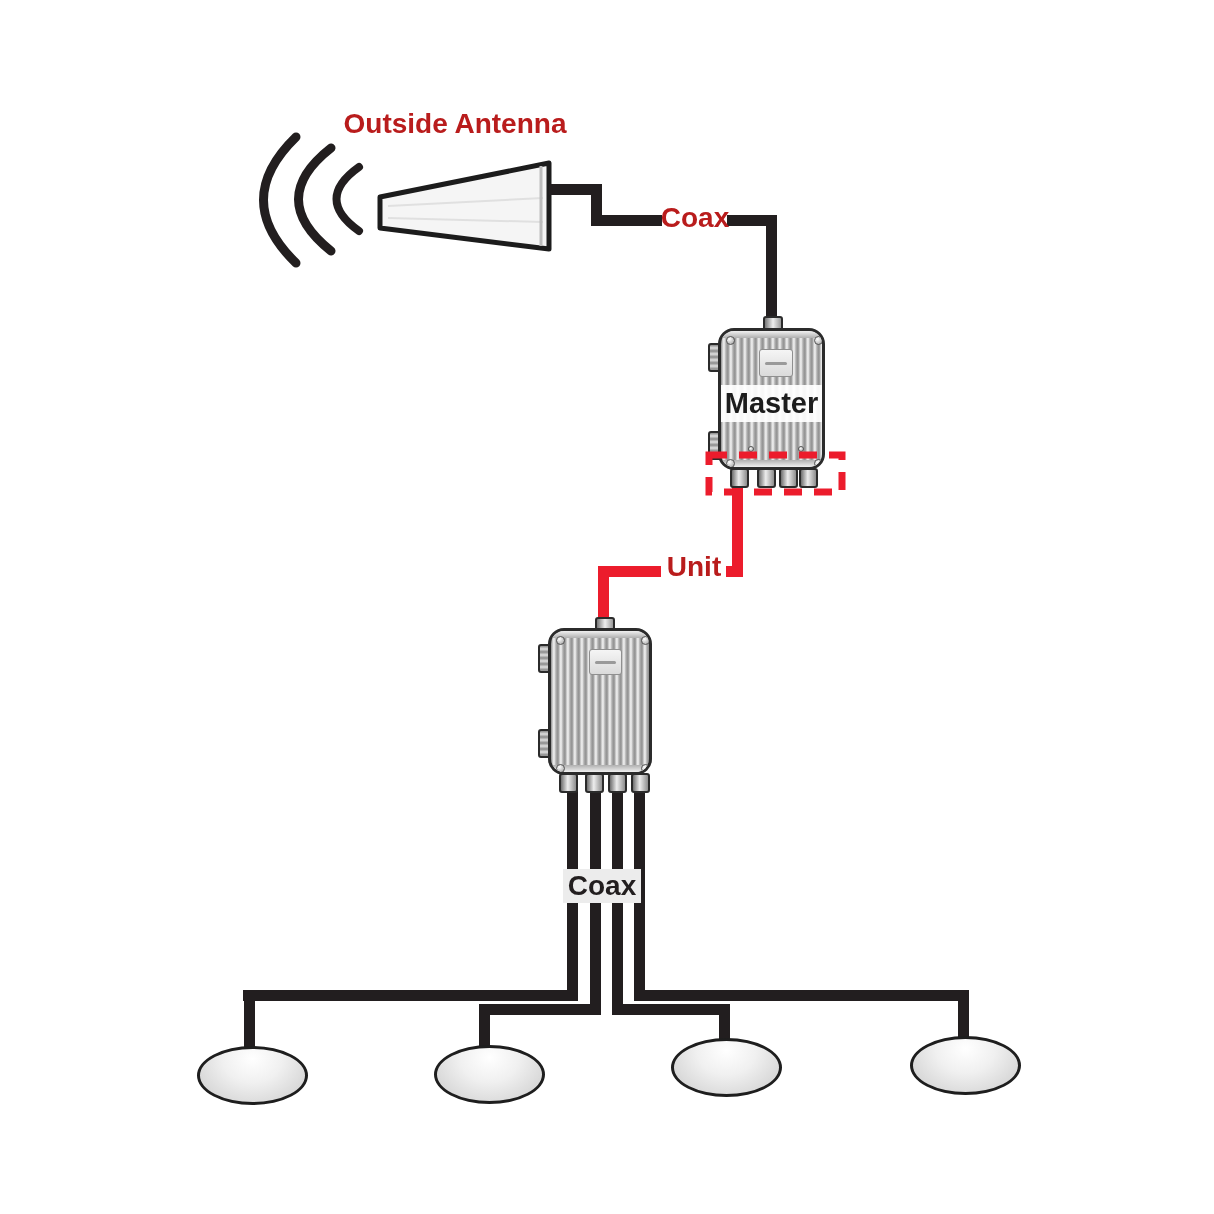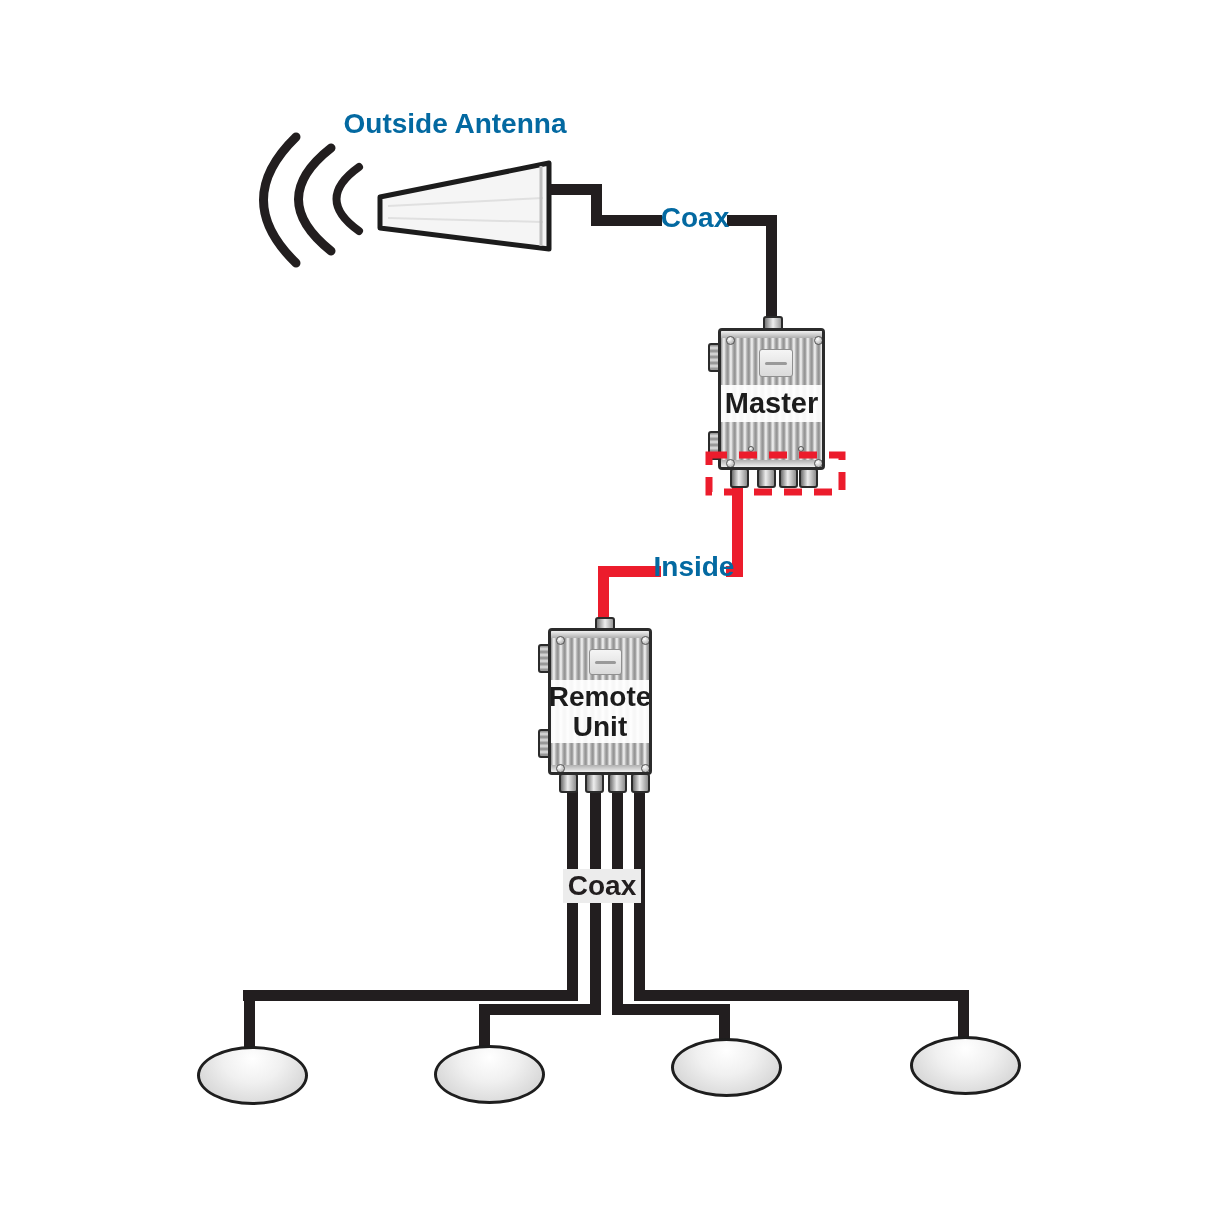--- a/index.html
+++ b/index.html
@@ -1,25 +1,25 @@
 <!DOCTYPE html>
 <html><head>
 <meta charset="utf-8">
 <style>
   html,body{margin:0;padding:0;background:#fff;}
   .canvas{position:relative;width:1214px;height:1214px;background:#ffffff;overflow:hidden;
           font-family:"Liberation Sans",sans-serif;}
   .abs{position:absolute;}
   .cable{position:absolute;background:#221e1f;}
   .fiber{position:absolute;background:#ec1c2c;}
-  .lbl{position:absolute;font-weight:bold;color:#0369a1;font-size:28px;line-height:1.1;}
+  .lbl{position:absolute;font-weight:bold;color:#b91c1c;font-size:28px;line-height:1.1;}
   .center{text-align:center;}
   .pre{white-space:pre-line;}
   .device{position:absolute;}
-  .body{position:absolute;inset:0;border:3px solid #2b2b2b;border-radius:4px;overflow:hidden;
+  .body{position:absolute;inset:0;border:3px solid #2b2b2b;border-radius:16px;overflow:hidden;
         background:repeating-linear-gradient(90deg,#8e8e8e 0px,#dcdcdc 2px,#f3f3f3 3px,#adadad 5px,#8e8e8e 7px);}
   .cap{position:absolute;left:0;right:0;height:7px;background:linear-gradient(180deg,#f0f0f0,#b0b0b0);}
   .cap.bottom{bottom:0;background:linear-gradient(0deg,#f0f0f0,#b0b0b0);}
   .band{position:absolute;left:0;right:0;background:rgba(255,255,255,.92);display:flex;
         align-items:center;justify-content:center;font-weight:bold;color:#1c1c1c;}
   .plate{position:absolute;background:linear-gradient(180deg,#f5f5f5,#dadada);border:1px solid #8f8f8f;border-radius:3px;}
   .plate .mark{position:absolute;left:15%;right:15%;top:45%;height:3px;background:#9a9a9a;border-radius:2px;}
   .screw{position:absolute;width:7px;height:7px;border-radius:50%;border:1px solid #555;
          background:radial-gradient(circle at 35% 30%,#fff,#9e9e9e);}
   .port{position:absolute;width:15px;height:16px;border:2px solid #2b2b2b;border-radius:3px;
@@ -107,34 +107,32 @@
     <div class="body">
       <div class="cap"></div>
       <div class="cap bottom"></div>
       <div class="screw" style="left:5px;top:5px;"></div>
       <div class="screw" style="left:90px;top:5px;"></div>
       <div class="screw" style="left:5px;top:133px;"></div>
       <div class="screw" style="left:90px;top:133px;"></div>
       <div class="plate" style="left:38px;top:18px;width:31px;height:24px;">
         <div class="mark"></div>
       </div>
-      <div class="band pre center" style="top:49px;height:63px;font-size:28px;line-height:30px;">Remote
-Unit</div>
     </div>
     <div class="port" style="left:11px;top:145px;"></div>
     <div class="port" style="left:37px;top:145px;"></div>
     <div class="port" style="left:60px;top:145px;"></div>
     <div class="port" style="left:83px;top:145px;"></div>
   </div>
 
   <div class="dome" style="left:197px;top:1046px;"></div>
   <div class="dome" style="left:434px;top:1045px;"></div>
   <div class="dome" style="left:671px;top:1038px;"></div>
   <div class="dome" style="left:910px;top:1036px;"></div>
 
   <div class="lbl center" style="left:305px;top:109px;width:300px;">Outside Antenna</div>
   <div class="lbl center" style="left:657px;top:203px;width:76px;">Coax</div>
-  <div class="lbl center" style="left:653px;top:552px;width:82px;">Inside</div>
+  <div class="lbl center" style="left:653px;top:552px;width:82px;">Unit</div>
   <div class="coaxband">
     <span>Coax</span>
   </div>
 
 </div>
 
 </body></html>

